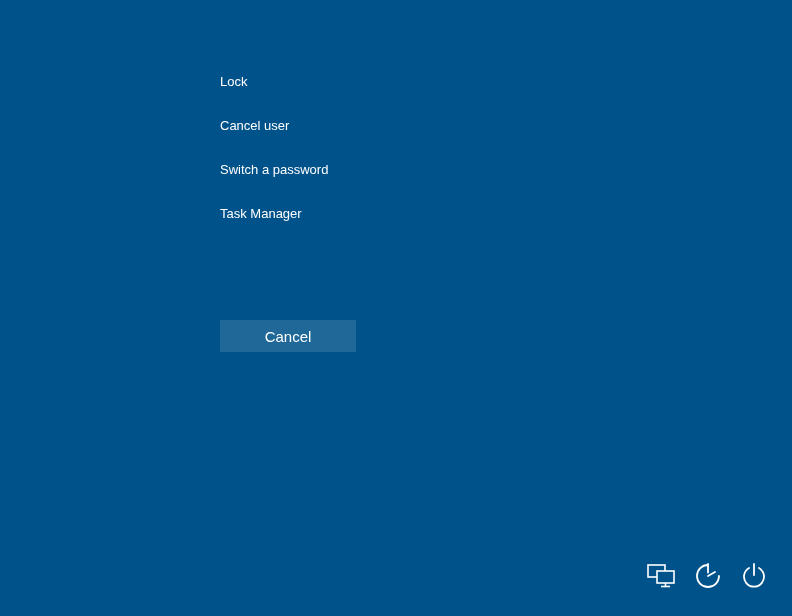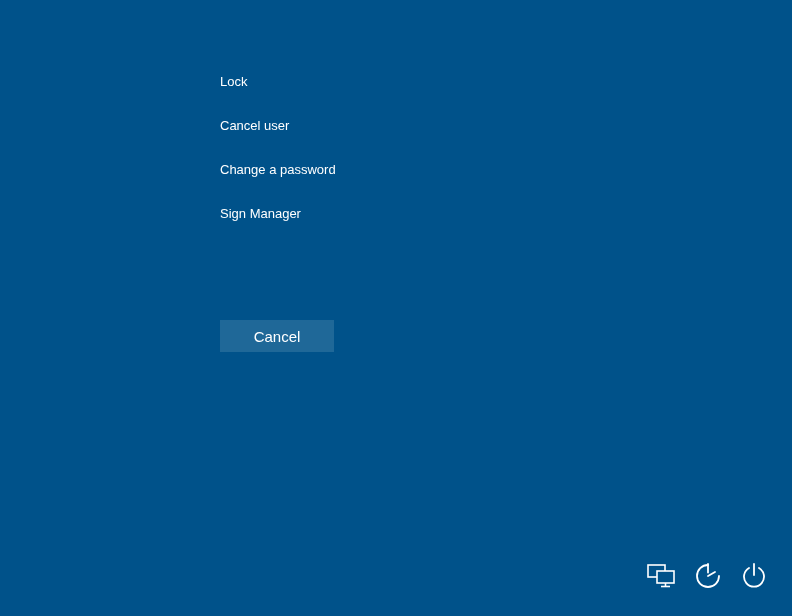--- a/index.html
+++ b/index.html
@@ -26,21 +26,21 @@
       font-size: 13px;
       line-height: 18px;
       margin-bottom: 26px;
       cursor: pointer;
       display: block;
     }
     .cancel-btn {
       position: absolute;
       left: 220px;
       top: 320px;
-      width: 114px;
+      width: 136px;
       height: 32px;
       background: #1f6898;
       color: #ffffff;
       border: none;
       font-size: 15px;
       font-family: 'Segoe UI', Tahoma, sans-serif;
       cursor: pointer;
       text-align: center;
     }
     .bottom-icons {
@@ -61,22 +61,22 @@
       stroke: #ffffff;
       fill: none;
     }
   </style>
 </head>
 <body>
 
 <div class="menu">
   <a class="menu-item">Lock</a>
   <a class="menu-item">Cancel user</a>
-  <a class="menu-item">Change a password</a>
-  <a class="menu-item">Sign Manager</a>
+  <a class="menu-item">Switch a password</a>
+  <a class="menu-item">Task Manager</a>
 </div>
 
 <button class="cancel-btn">Cancel</button>
 
 <div class="bottom-icons">
   <div class="icon-wrap">
     <span>
       <svg width="30" height="26" viewBox="0 0 30 26" stroke-width="1.6">
 
         <rect x="2" y="2" width="17" height="12"></rect>

